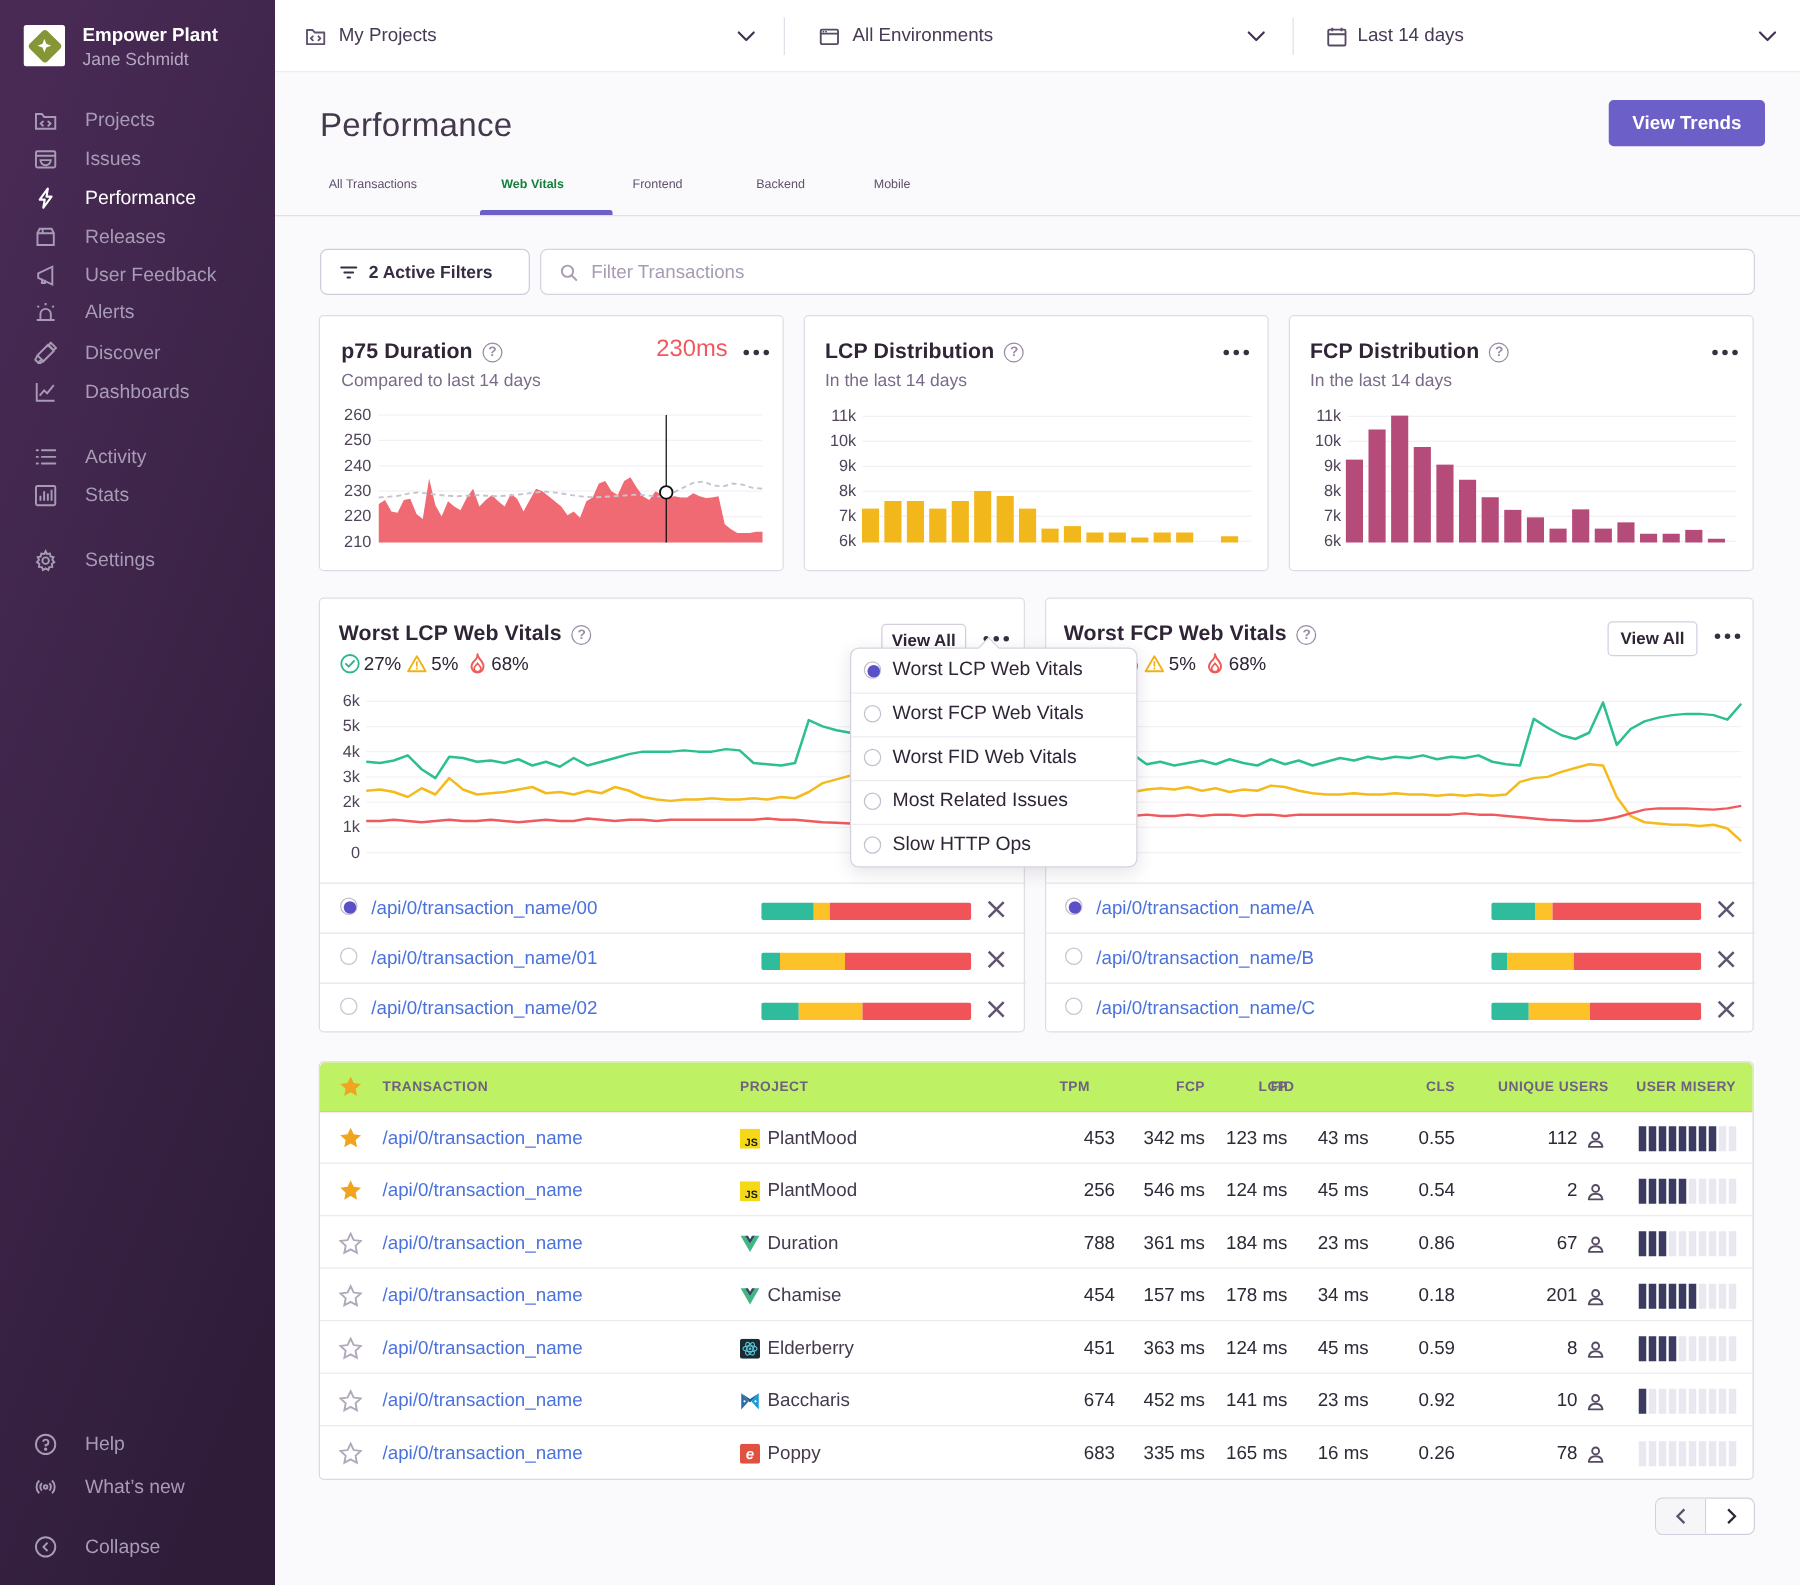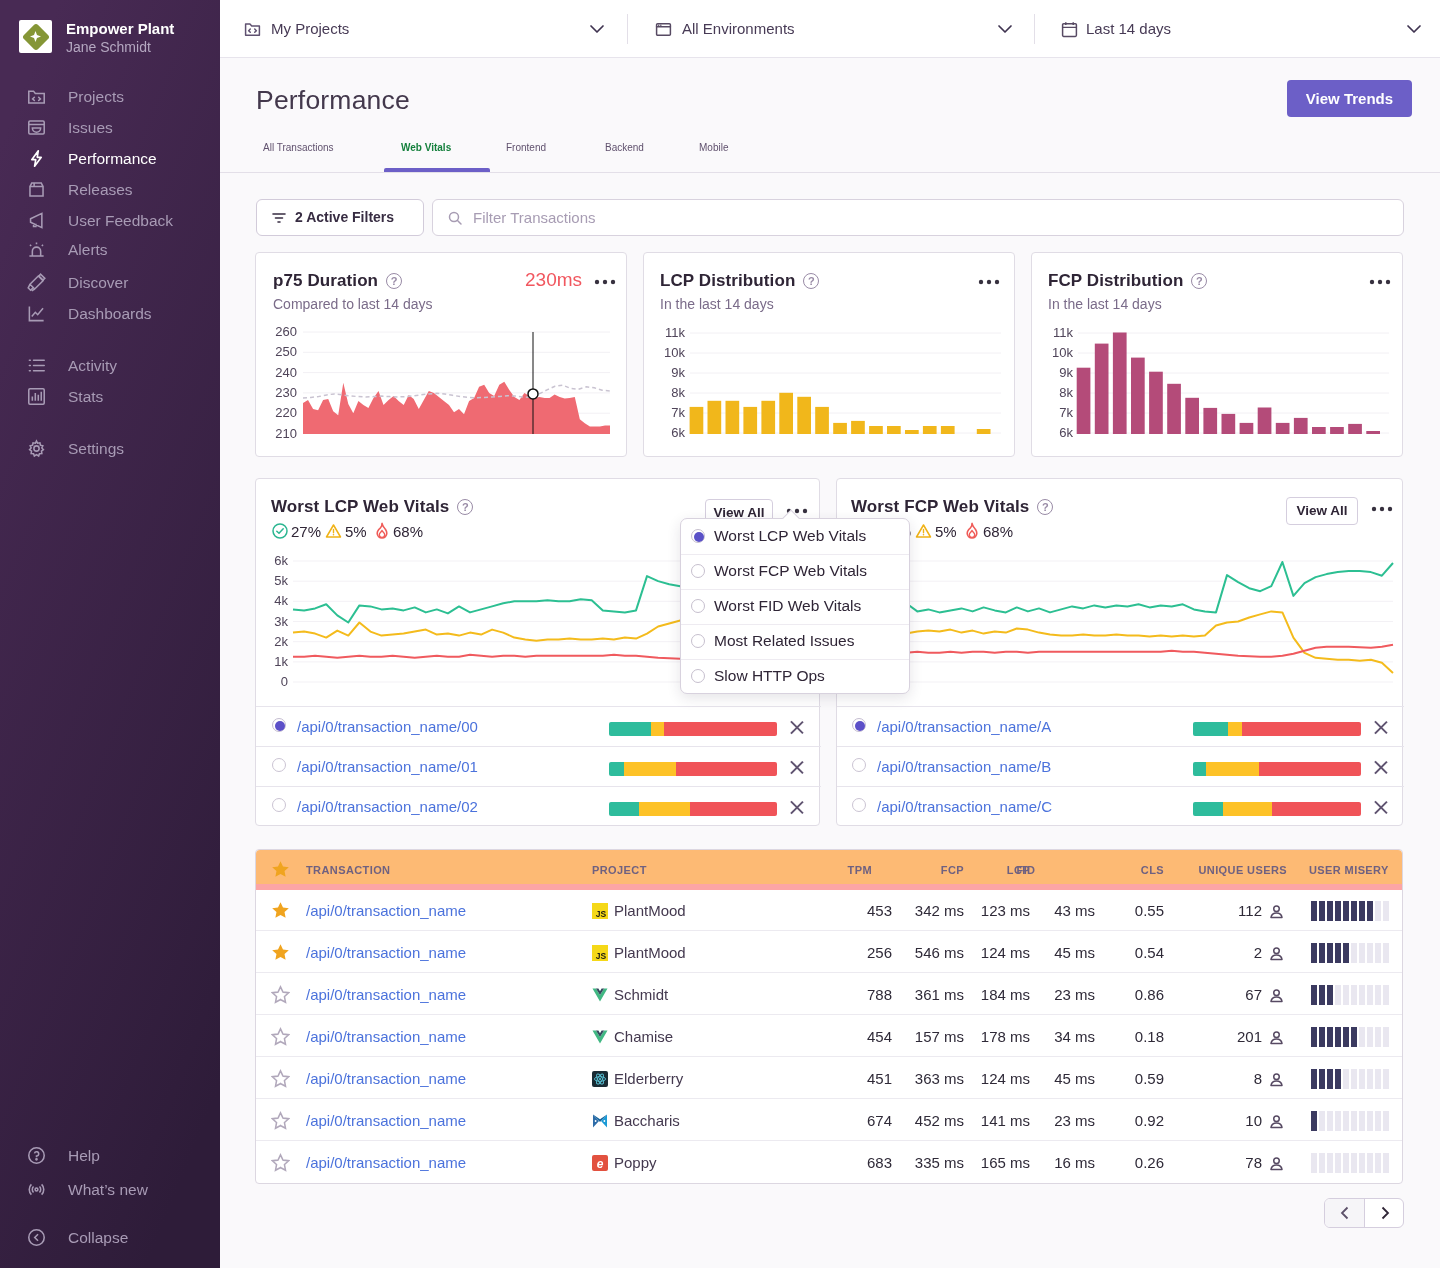--- a/index.html
+++ b/index.html
@@ -55,21 +55,21 @@
 #menu { position:absolute; left:680px; top:518px; width:230px; height:176px; background:#fff; border:1px solid #d8d2de; border-radius:7px; box-shadow:0 4px 14px rgba(45,30,60,0.12); z-index:30;}
 .notch { position:absolute; left:104px; top:-7px; width:12px; height:12px; background:#fff; border-left:1px solid #d8d2de; border-top:1px solid #d8d2de; transform:rotate(45deg);}
 .mradio { position:absolute; left:10px; top:10px; width:14px; height:14px; border-radius:50%; border:1.5px solid #c6bfce; background:#fff;}
 .mradio.sel:after { content:""; position:absolute; left:2px; top:2px; width:10px; height:10px; border-radius:50%; background:#5a51c7;}
 .mitem { position:absolute; left:0; width:100%; height:35px; font-size:15px; color:#2f2536; }
 .mitem span { position:absolute; left:33px; top:8px; font-size:15.5px; }
 .msep { position:absolute; left:0; width:100%; height:1px; background:#eeebf1; }
 
 
 #table { position:absolute; left:255px; top:849px; width:1148px; height:335px; background:#fff; border:1px solid #dcd7e1; border-radius:4px; }
-#thead { position:absolute; left:0; top:0; width:100%; height:40px; background:#fdba74; border-bottom:6px solid #fca5a5; border-radius:4px 4px 0 0;}
+#thead { position:absolute; left:0; top:0; width:100%; height:40px; background:#bef264; border-bottom:1px solid #fca5a5; border-radius:4px 4px 0 0;}
 .th { position:absolute; top:14px; font-size:11px; font-weight:bold; color:#6f6180; letter-spacing:0.4px; }
 .trow { position:absolute; left:0; width:100%; height:41px; border-bottom:1px solid #eceaf0; }
 .td { position:absolute; top:12px; font-size:15px; color:#2f2a38; }
 .tdr { text-align:right; }
 .tlink { color:#4b72dc; }
 .pname { color:#44394f; }
 #pager { position:absolute; left:1324px; top:1198px; width:80px; height:30px; border:1px solid #d5cede; border-radius:6px; background:#fff; }
 #pager .half { position:absolute; top:0; width:40px; height:28px; text-align:center; }
 #pager .l { left:0; background:#f6f5f8; border-right:1px solid #d5cede; border-radius:5px 0 0 5px;}
 #pager .r { left:40px; border-radius:0 5px 5px 0;}
@@ -595,21 +595,21 @@
       </div>
       <div class="trow" style="top:124px;border-bottom:1px solid #eceaf0;border-bottom:1px solid #eceaf0">
         <svg class="abs" style="left:15px;top:11px" width="19" height="19" viewBox="0 0 16 16">
           <path d="M8 1.6l1.9 4 .2.3.3.1 4.4.5-3.2 3-.3.3.1.4.8 4.3-3.9-2.1-.3-.2-.3.2-3.9 2.1.8-4.3.1-.4-.3-.3-3.2-3 4.4-.5.3-.1.2-.3z" fill="none" stroke="#b1a8bb" stroke-width="1.3"></path>
         </svg>
         <div class="td tlink" style="left:50px">/api/0/transaction_name</div>
         <svg class="abs" style="left:336px;top:13px" width="16" height="16" viewBox="0 0 16 16">
           <path d="M0.5 1.5h3.4L8 8l4.1-6.5h3.4L8 14.5z" fill="#41b883"></path>
           <path d="M3.9 1.5h2.5L8 4.3l1.6-2.8h2.5L8 8z" fill="#35495e"></path>
         </svg>
-        <div class="td pname" style="left:358px">Schmidt</div>
+        <div class="td pname" style="left:358px">Duration</div>
         <div class="td tdr" style="left:556px;width:80px">788</div>
         <div class="td tdr" style="left:628px;width:80px">361 ms</div>
         <div class="td tdr" style="left:694px;width:80px">184 ms</div>
         <div class="td tdr" style="left:759px;width:80px">23 ms</div>
         <div class="td tdr" style="left:828px;width:80px">0.86</div>
         <div class="td tdr" style="left:926px;width:80px">67</div>
         <svg class="abs" style="LEFT:1012px;top:13px" width="17" height="17" viewBox="0 0 16 16" fill="none" stroke="#574a63" stroke-width="1.4">
           <circle cx="8" cy="5.4" r="2.6"></circle>
           <path d="M2.8 13.6c.5-2.9 2.6-4.2 5.2-4.2s4.7 1.3 5.2 4.2z" stroke-linejoin="round"></path>
         </svg>

